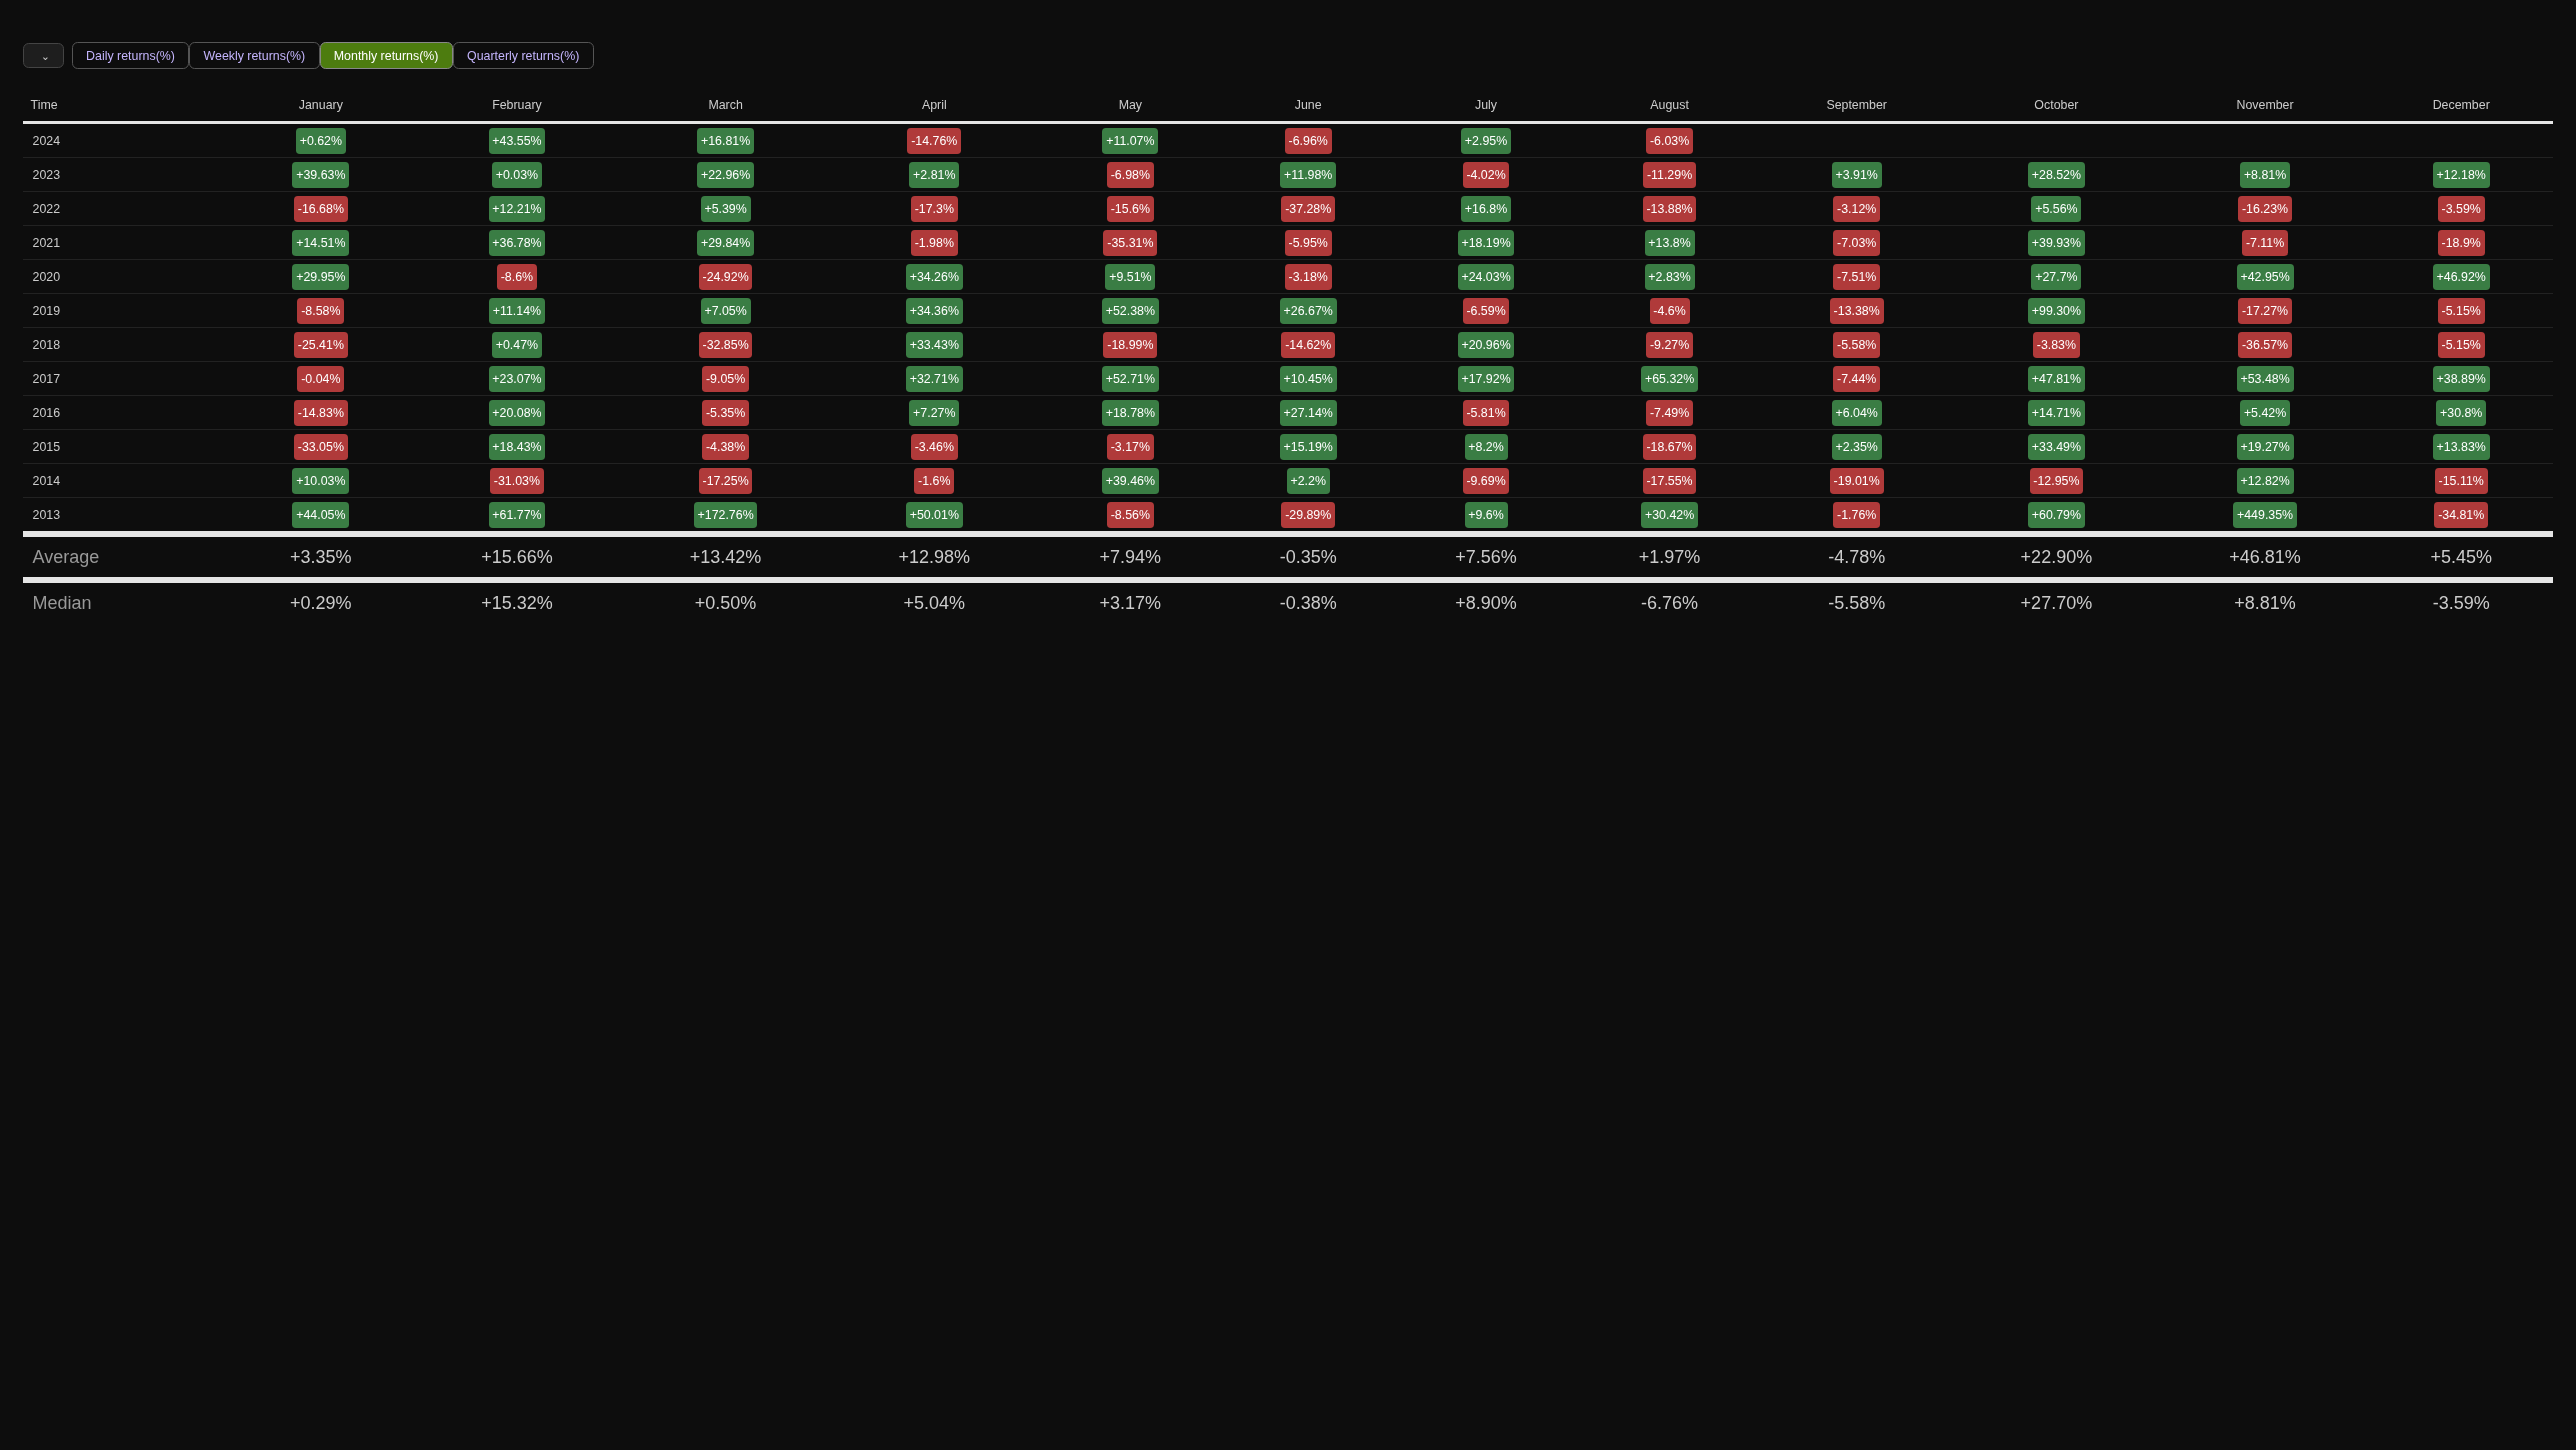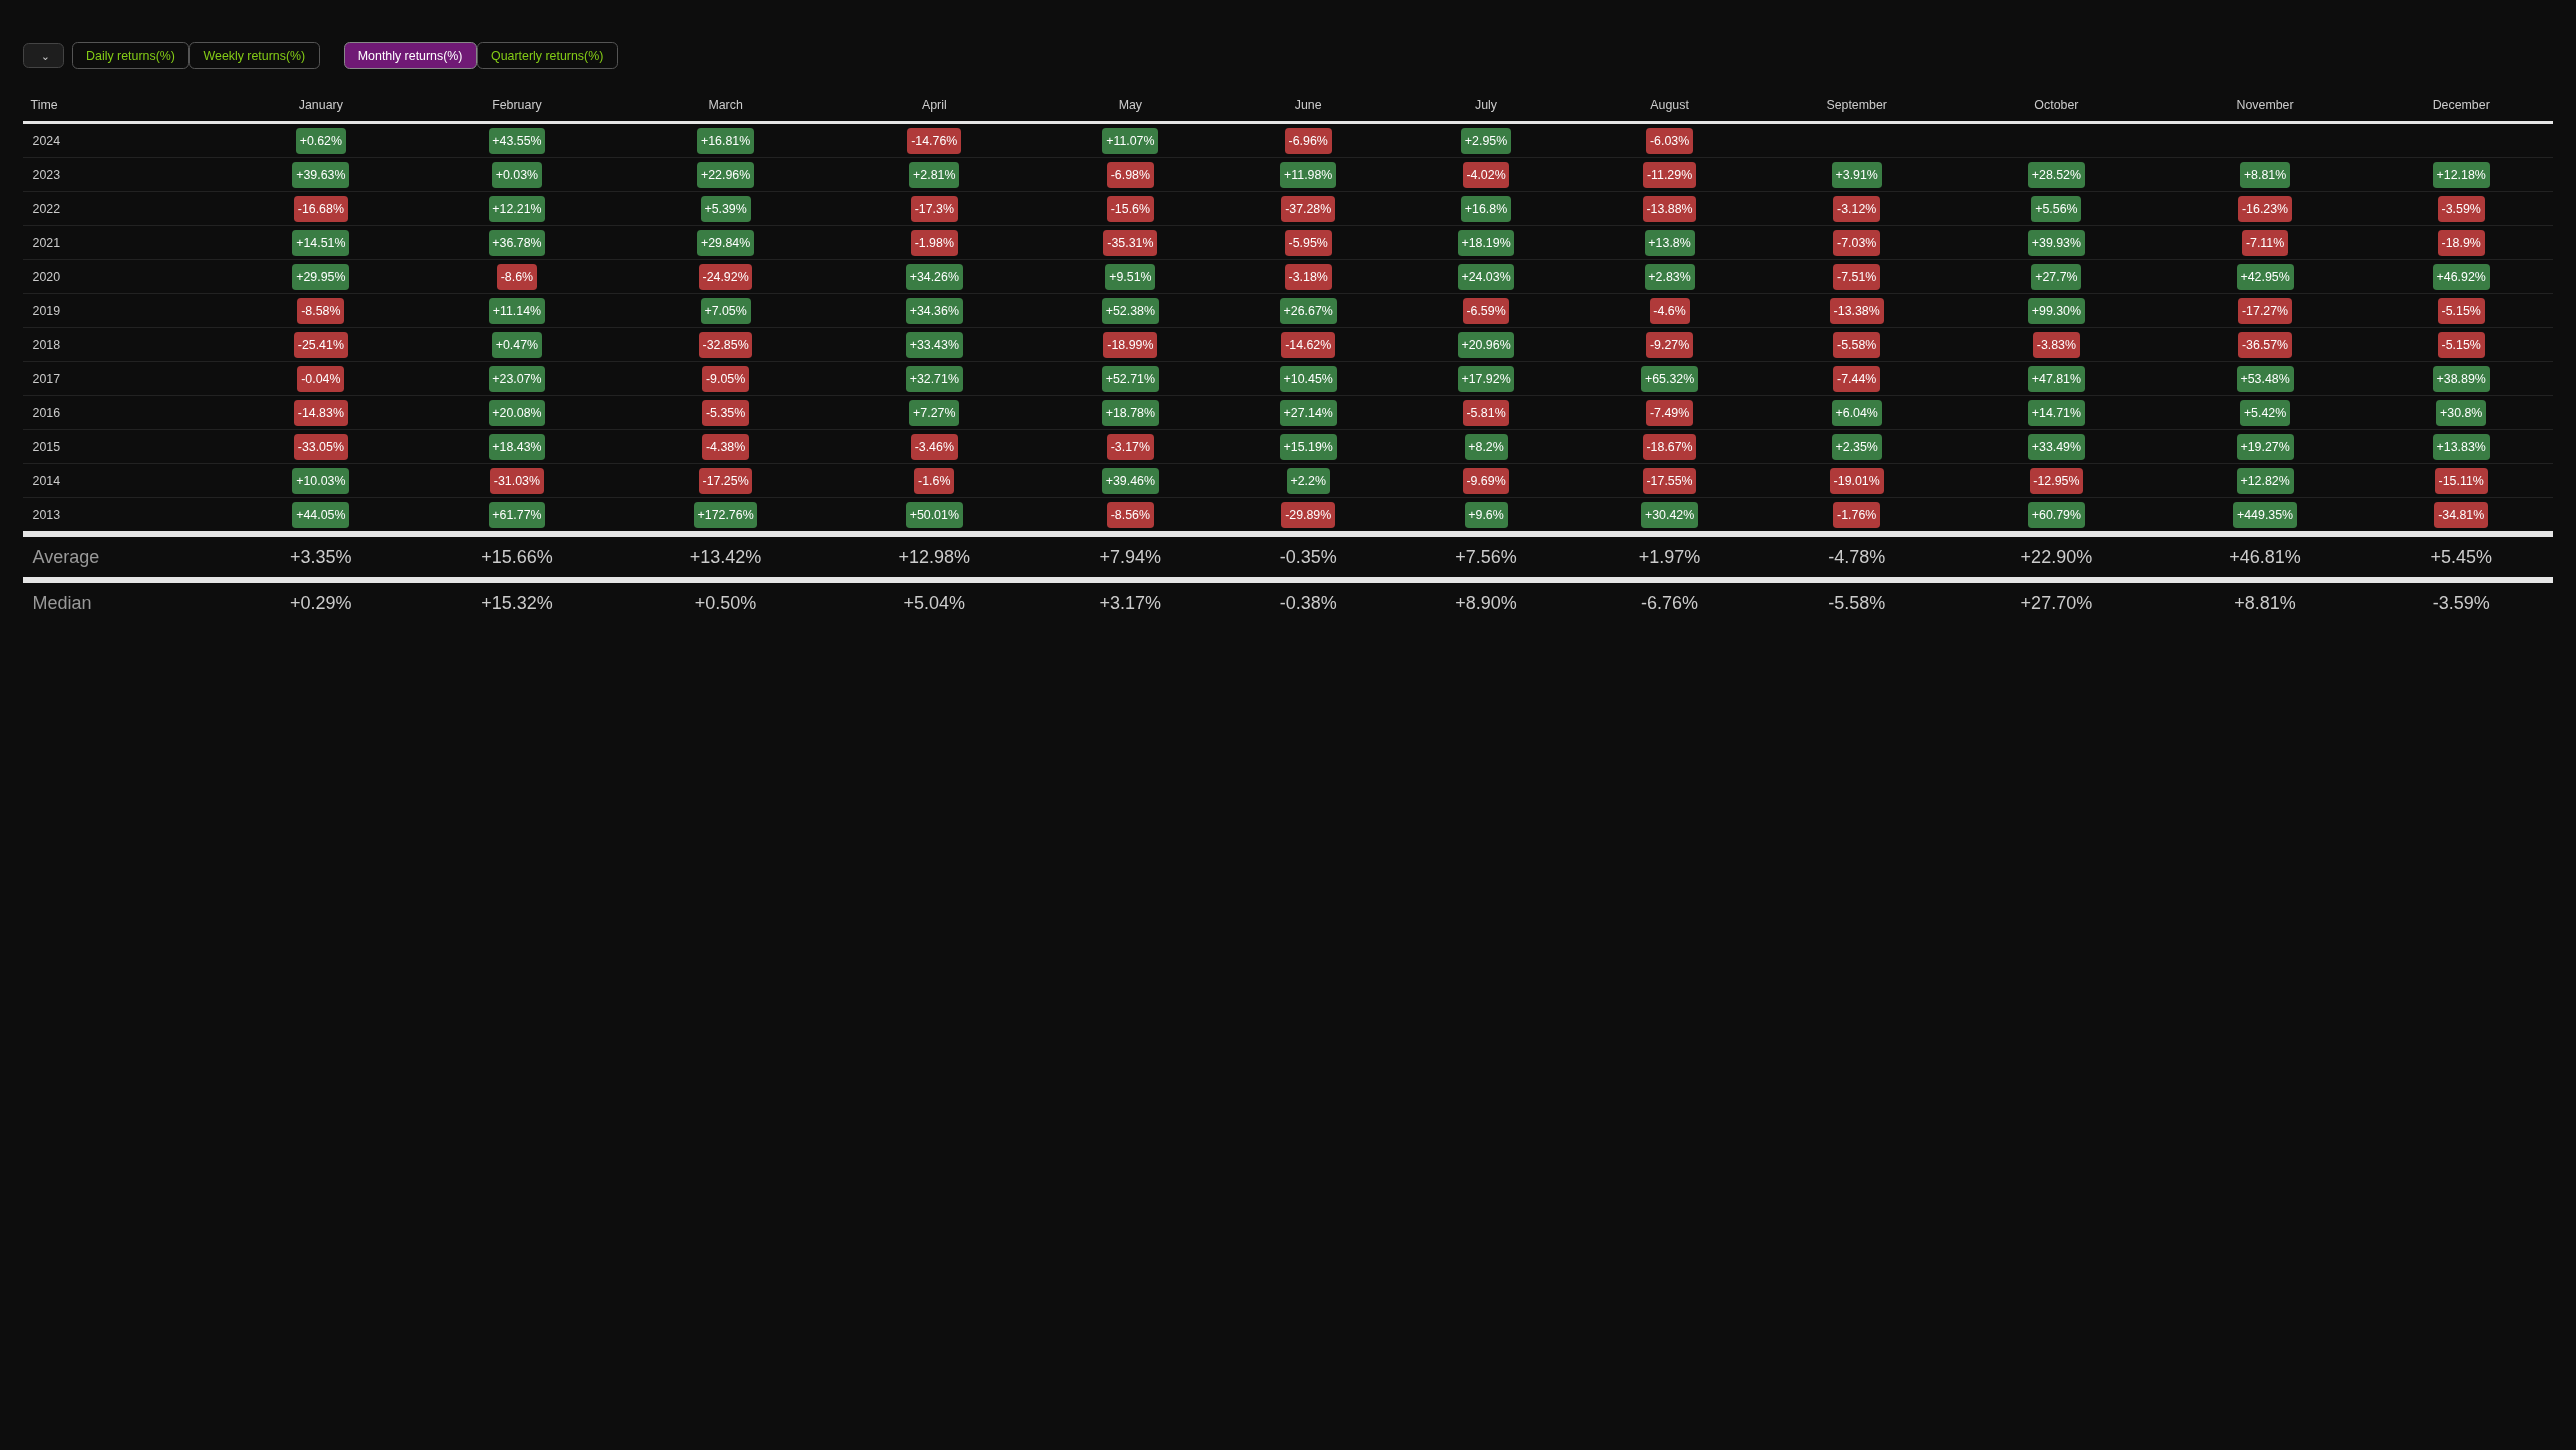--- a/index.html
+++ b/index.html
@@ -30,31 +30,30 @@
       padding: 5.7px 13.3px;
       font-size: 12.4px;
       cursor: pointer;
       display: flex;
       align-items: center;
       gap: 3.8px;
     }
     .btn-tab {
       background: transparent;
       border: 1px solid #555;
-      color: #84cc16;
+      color: #c4b5fd;
       border-radius: 5.7px;
       padding: 5.7px 13.3px;
       font-size: 12.4px;
       cursor: pointer;
     }
     .btn-tab.active {
-      background: #701a75;
+      background: #4d7c0f;
       border-color: #888;
       color: #fff;
-      margin-left: 24px;
     }
     .table-wrap {
       overflow-x: auto;
     }
     table {
       border-collapse: collapse;
       width: 100%;
       font-size: 12.4px;
     }
     thead th {

